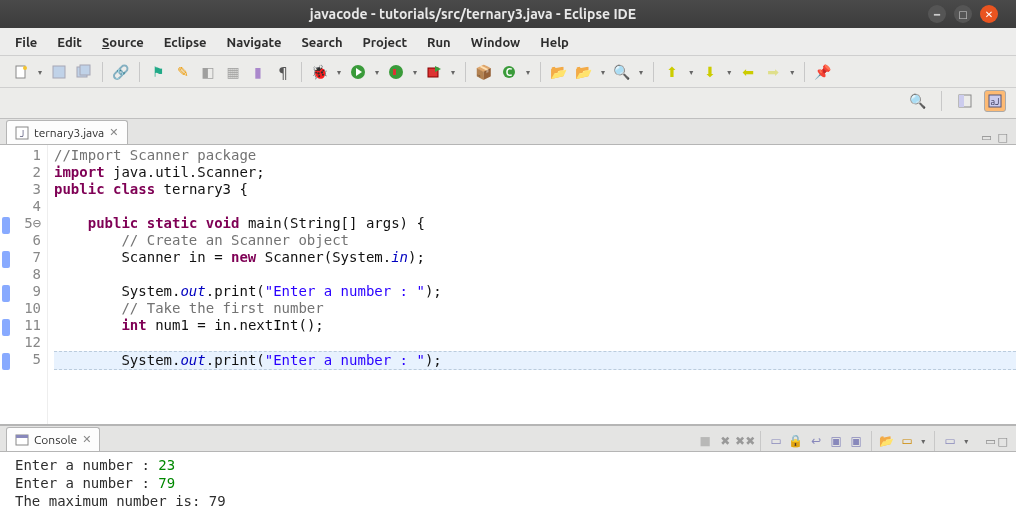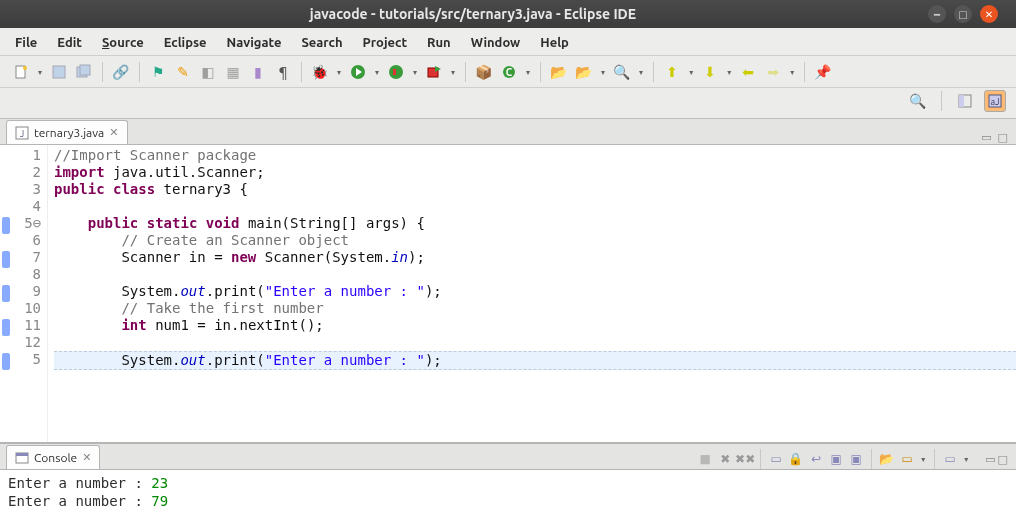--- a/index.html
+++ b/index.html
@@ -32,21 +32,21 @@
   .kw { color:#7f0055; font-weight:bold; }
   .comment { color:#737373; }
   .str { color:#2a00ff; }
   .field { color:#0000c0; font-style:italic; }
   .console-area { display:flex; flex-direction:column; border-top:2px solid #b5b5b5; background:#fff; }
   .console-tabstrip { height:26px; background:#e4e4e3; display:flex; align-items:flex-end; border-bottom:1px solid #b5b5b5; padding-left:6px; }
   .console-toolbar { margin-left:auto; display:flex; align-items:center; gap:2px; padding-right:8px; }
   .ctb-btn { width:18px; height:18px; display:flex; align-items:center; justify-content:center; color:#777; font-size:12px; }
   .console-status { padding:3px 8px; font-size:12.5px; color:#333; border-bottom:1px solid #eee; }
   .console-status .term { color:#999; }
-  .console-body { font-family:"DejaVu Sans Mono","Consolas",monospace; font-size:14px; padding:4px 8px 12px 8px; line-height:18px; }
+  .console-body { font-family:"DejaVu Sans Mono","Consolas",monospace; font-size:14px; padding:4px 8px 12px 8px; line-height:18px;margin-left:7px; }
   .green-num { color:#008800; }
   svg { display:block; }
   .current-line { background:#e8f2fe; border-top:1px dashed #bcd; border-bottom:1px dashed #bcd; }
 </style>
 </head>
 <body>
 
 <div class="titlebar">
   <div class="title">javacode - tutorials/src/ternary3.java - Eclipse IDE</div>
   <div class="win-controls">
@@ -252,14 +252,15 @@
       <div class="ctb-btn" style="color:#88b">▭</div>
         <span class="tb-drop">▾</span>
       <div style="width:10px"></div>
       <span style="color:#888;font-size:11px">▭</span>
       <span style="color:#888;font-size:11px">□</span>
     </div>
   </div>
   <div class="console-body">
     <div><span>Enter a number : </span><span class="green-num">23</span></div>
     <div><span>Enter a number : </span><span class="green-num">79</span></div>
+    <div><span>The maximum number is: 79</span></div>
   </div>
 </div>
 
 </body></html>

